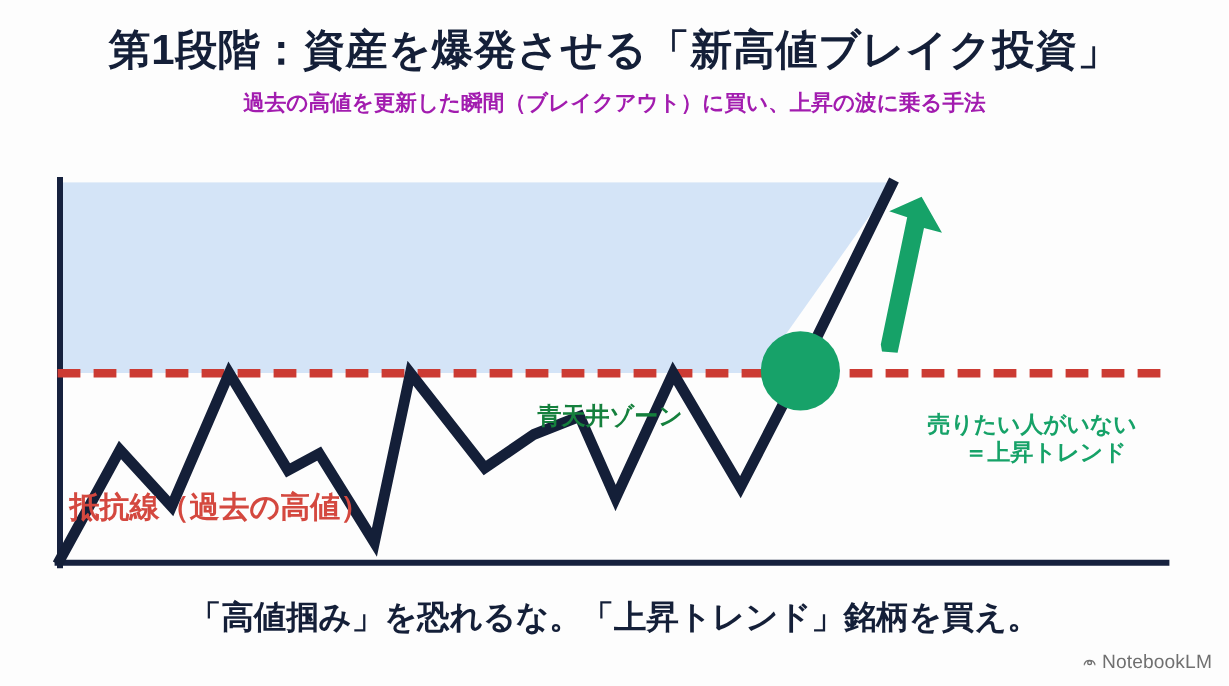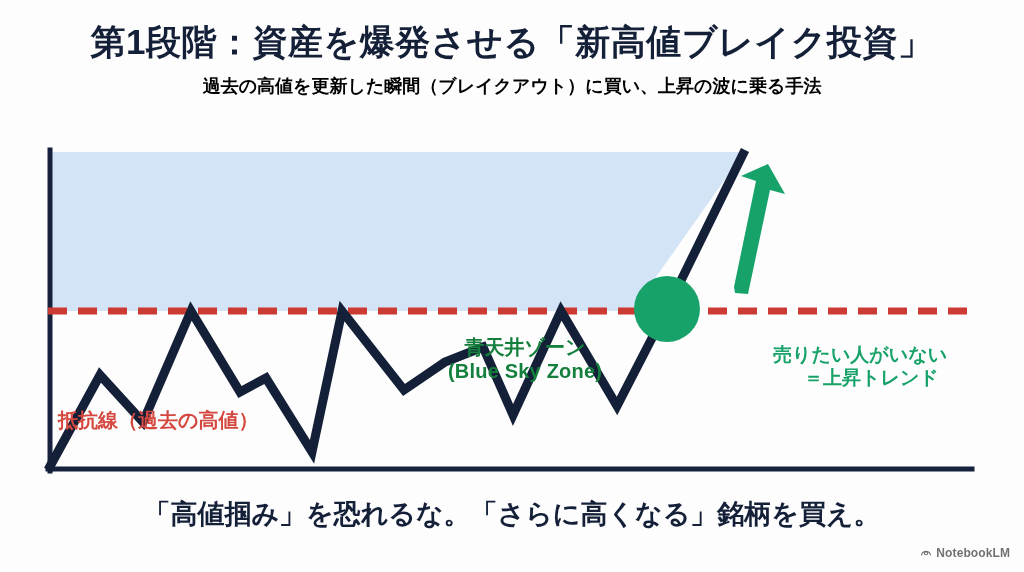--- a/index.html
+++ b/index.html
@@ -32,21 +32,21 @@
     font-weight: 700;
     letter-spacing: 0.5px;
     color: #141f38;
     line-height: 1.15;
     margin: 0;
     white-space: nowrap;
   }
   .subtitle {
     font-size: 18px;
     font-weight: 700;
-    color: #000000;
+    color: #a21caf;
     margin: 14px 0 0 0;
     line-height: 1.2;
     white-space: nowrap;
   }
 
   
   .chart-wrap {
     position: absolute;
     left: 0; top: 140px;
     width: 1024px; height: 350px;
@@ -56,21 +56,21 @@
   
   .lbl {
     position: absolute;
     margin: 0;
     line-height: 1.22;
     font-weight: 700;
     white-space: nowrap;
   }
   .lbl-resistance {
     left: 58px; top: 268px;
-    font-size: 20px;
+    font-size: 25px;
     color: #d4483f;
   }
   .lbl-zone {
     left: 448px; top: 195px;
     font-size: 20px;
     color: #15803d;
     text-align: center;
   }
   .lbl-zone .ln2 { display: block; letter-spacing: 0.2px; }
   .lbl-trend {
@@ -104,22 +104,22 @@
   }
 
   
   .watermark {
     position: absolute;
     right: 14px; bottom: 10px;
     display: flex; align-items: center; gap: 4px;
     opacity: 0.72;
   }
   .watermark .wm-text {
-    font-size: 12px;
-    font-weight: 700;
+    font-size: 16px;
+    font-weight: 400;
     color: #3a3a3a;
     letter-spacing: 0.1px;
   }
   .watermark .wm-icon { display: block; }
 </style>
 </head>
 <body>
 
 <div id="slide">
 
@@ -156,32 +156,31 @@
         <polygon points="735,293 748,294 770,190 785,194 768,164 741,176 756,181 734,287" fill="#16a268"></polygon>
       </g>
 
       <circle cx="667" cy="309" r="33" fill="#17a269"></circle>
     </svg>
 
     <p class="lbl lbl-resistance">抵抗線（過去の高値）</p>
 
     <div class="lbl lbl-zone">
       <span class="ln1">青天井ゾーン</span>
-      <span class="ln2">(Blue Sky Zone)</span>
     </div>
 
     <div class="lbl lbl-trend">
       <span class="ln1">売りたい人がいない</span>
       <span class="ln2">＝上昇トレンド</span>
     </div>
 
   </div>
 
   <div class="footer">
-    <p class="footer-text">「高値掴み」を恐れるな。「さらに高くなる」銘柄を買え。</p>
+    <p class="footer-text">「高値掴み」を恐れるな。「上昇トレンド」銘柄を買え。</p>
   </div>
 
   <div class="watermark">
     <span class="wm-icon">
       <svg width="12" height="12" viewBox="0 0 12 12">
         <path d="M1.6 8.6 A4.6 4.6 0 0 1 10.4 8.6" fill="none" stroke="#3a3a3a" stroke-width="1.15"></path>
         <circle cx="6" cy="7.2" r="1.55" fill="none" stroke="#3a3a3a" stroke-width="1.1"></circle>
         <path d="M1.6 8.6 L1.6 9.4 M10.4 8.6 L10.4 9.4" stroke="#3a3a3a" stroke-width="1.05"></path>
       </svg>
     </span>

